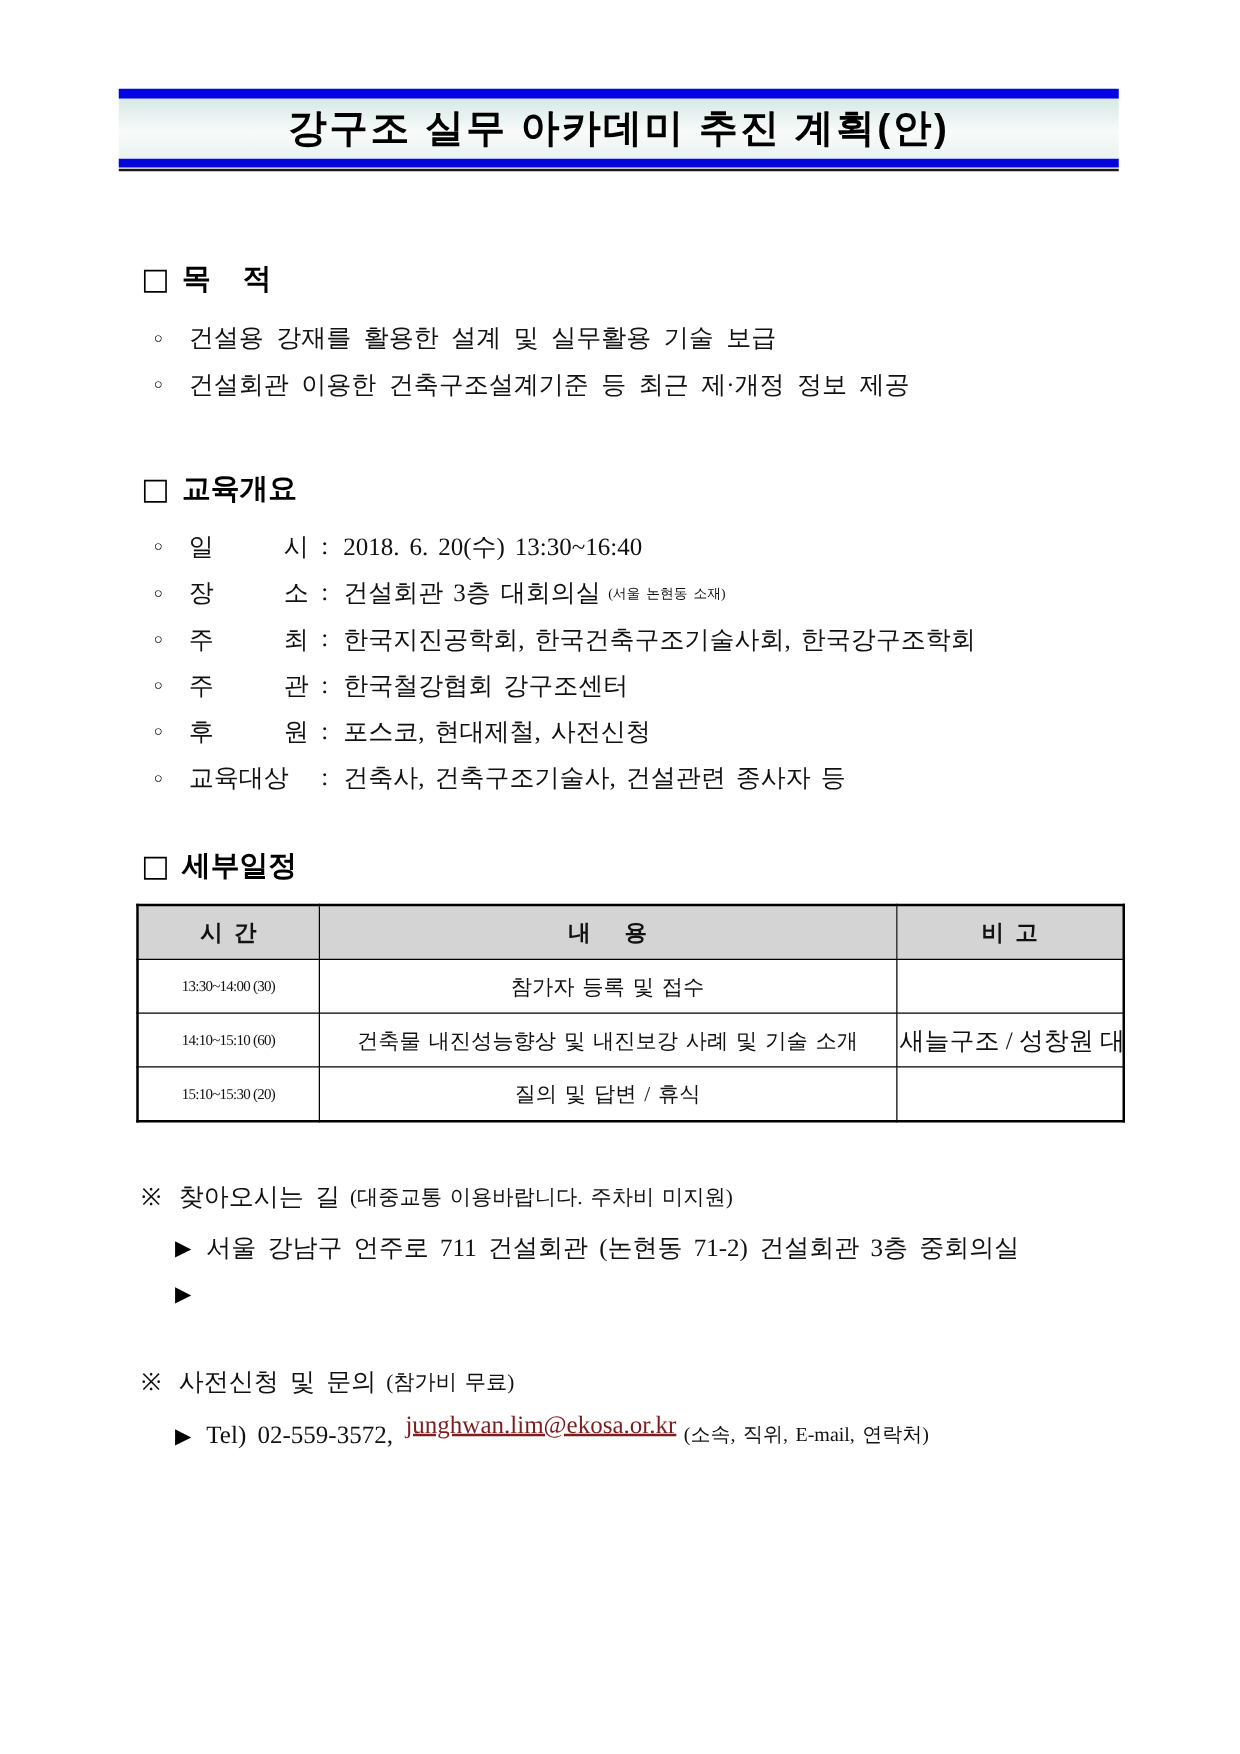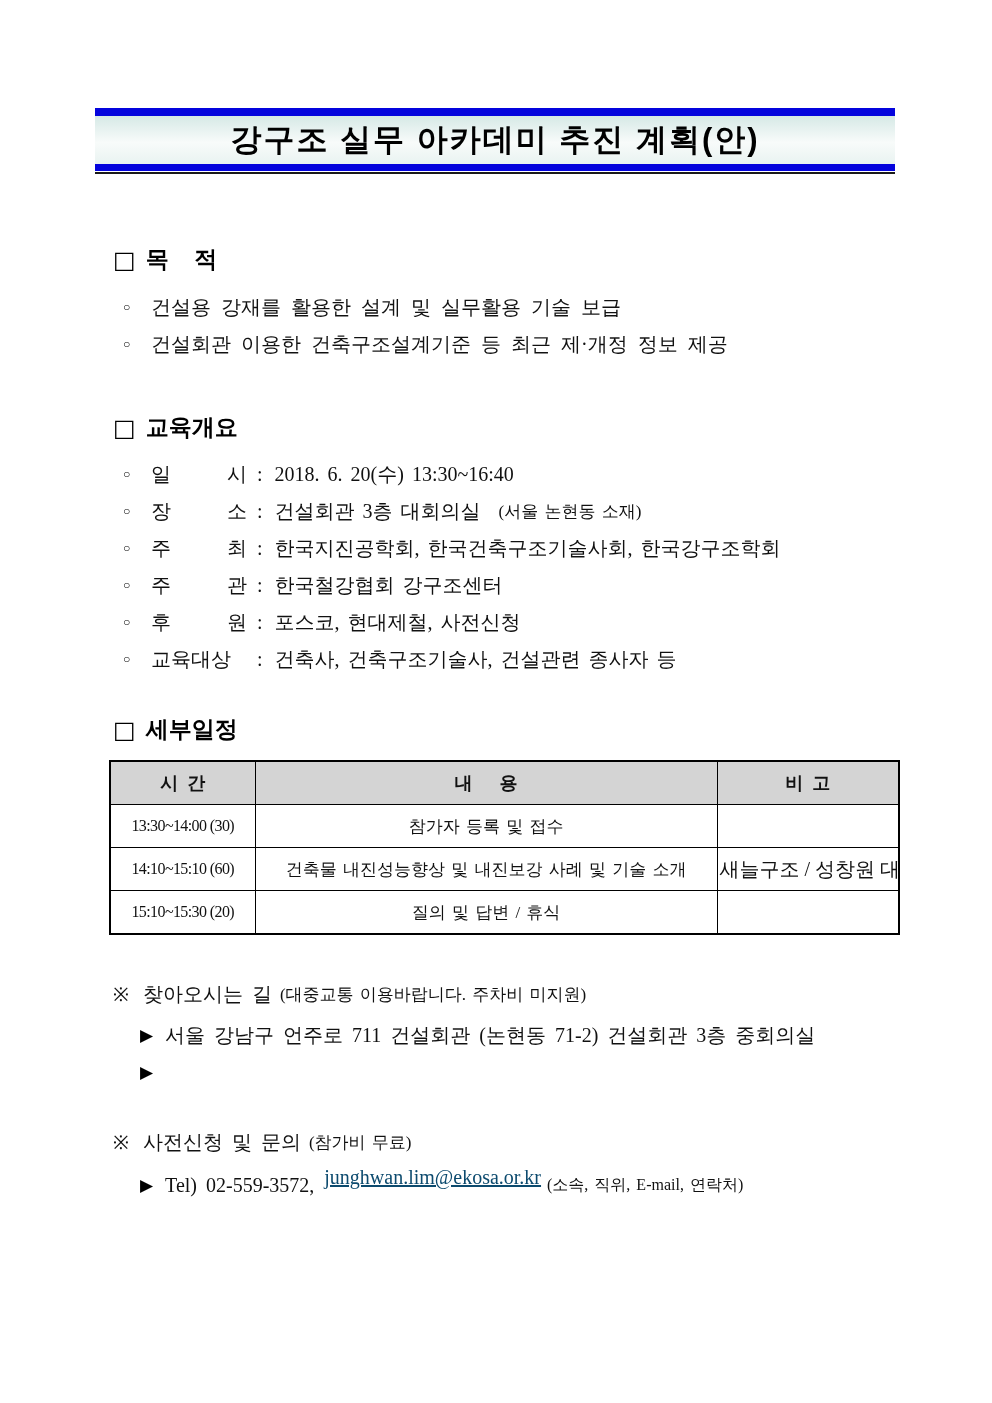--- a/index.html
+++ b/index.html
@@ -1,20 +1,20 @@
 <!DOCTYPE html>
 <html><head>
 <meta charset="utf-8">
 <style>
   html,body{margin:0;padding:0;background:#ffffff;}
   body{
     width:992px;height:1403px;overflow:hidden;position:relative;
     font-family:"Liberation Serif","DejaVu Serif",serif;color:#111;
   }
-  .page{padding:108px 0 0 95px;width:897px;}
+  .page{padding:71px 0 0 95px;width:897px;}
 
   
   .banner{width:800px;}
   .banner-bar{height:8px;background:#0404dd;}
   .banner-bar.bottom{height:7px;}
   .banner-underline{height:2px;background:#1a1a1a;margin-top:1px;}
   .banner-body{
     height:48px;display:flex;align-items:center;justify-content:center;
     background:linear-gradient(180deg,#d6e9e6 0%,#f8fbfa 55%,#e9f3f1 100%);
   }
@@ -49,62 +49,62 @@
   
   .ov-list{margin-top:13px;}
   .ov-line{
     display:flex;align-items:center;height:37px;margin-left:28px;
     font-size:20px;white-space:pre;
   }
   .ov-line .circ{font-size:12px;width:28px;color:#000;}
   .ov-label{display:inline-flex;justify-content:space-between;width:96px;}
   .ov-sep{margin:0 12px 0 10px;}
   .ov-value{word-spacing:3px;}
-  .ov-paren{font-size:17px;margin-left:18px;word-spacing:2px;}
+  .ov-paren{font-size:11px;margin-left:6px;word-spacing:2px;}
 
   
   .schedule-table{
     border-collapse:collapse;margin:15px 0 0 14px;width:789px;
     table-layout:fixed;
   }
   .schedule-table col.c-time{width:145px;}
   .schedule-table col.c-content{width:462px;}
   .schedule-table col.c-remark{width:182px;}
   .schedule-table th,.schedule-table td{
     border:1px solid #000;text-align:center;vertical-align:middle;
     padding:0 2px;overflow:hidden;
   }
   .schedule-table{border:2px solid #000;}
   .schedule-table th{
     height:42px;background:#d4d4d4;font-size:18px;font-weight:bold;
     white-space:pre;
   }
   .schedule-table td{height:42px;}
-  td.cell-time{font-size:16px;letter-spacing:-0.6px;white-space:nowrap;}
+  td.cell-time{font-size:12px;letter-spacing:-0.6px;white-space:nowrap;}
   td.cell-content{font-size:17px;word-spacing:2px;white-space:pre;}
   td.cell-remark{font-size:20px;white-space:nowrap;text-align:right;}
 
   
   .note-head{
     display:flex;align-items:center;margin-left:18px;height:30px;
     font-size:20px;white-space:pre;
   }
   .note-head .refmark{font-size:19px;margin-right:14px;}
   .note-title{word-spacing:4px;}
   .note-paren{font-size:17px;margin-left:8px;word-spacing:2px;}
   .n1{margin-top:44px;}
   .n2{margin-top:36px;}
   .note-items{margin-top:8px;}
   .note-line{
     display:flex;align-items:center;height:37px;margin-left:45px;
     font-size:20px;word-spacing:4px;white-space:pre;
   }
   .note-line .tri{font-size:17px;margin-right:12px;color:#000;}
   .contact-line{margin-top:10px;}
-  .email-link{color:#0c4a6e;text-decoration:underline;margin:0 6px 16px 10px;cursor:pointer;}
+  .email-link{color:#7f1d1d;text-decoration:underline;margin:0 6px 16px 10px;cursor:pointer;}
   .contact-suffix{font-size:16px;margin-left:0;word-spacing:2px;}
 </style>
 </head>
 <body>
 
 <div class="page">
 
   <div class="banner">
     <div class="banner-bar top"></div>
     <div class="banner-body">

